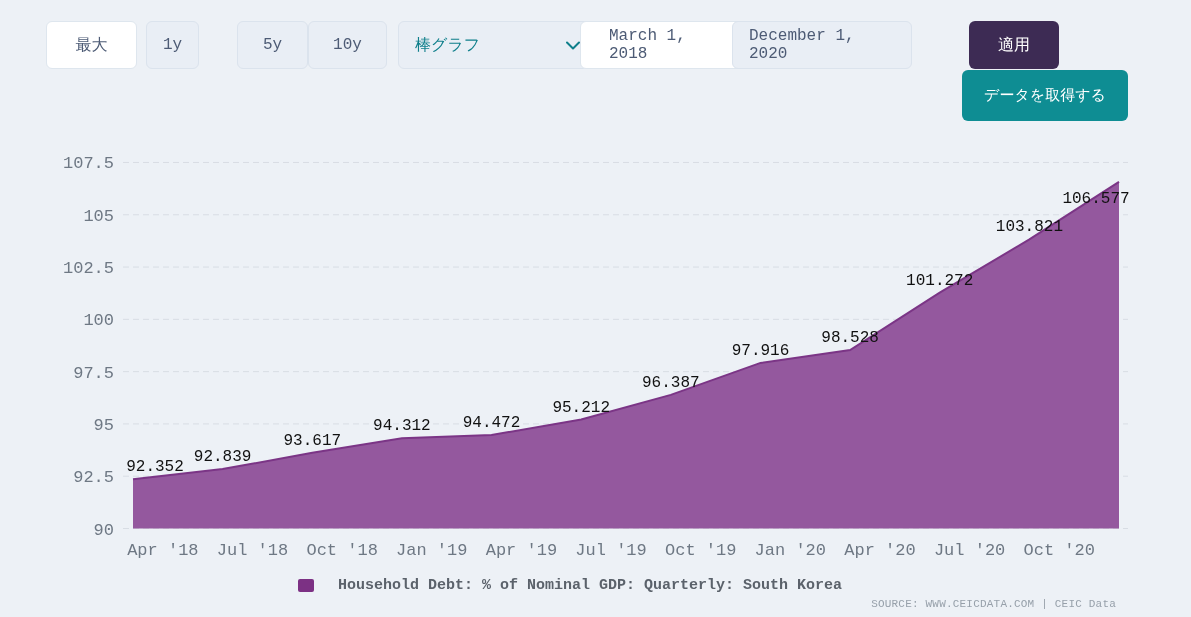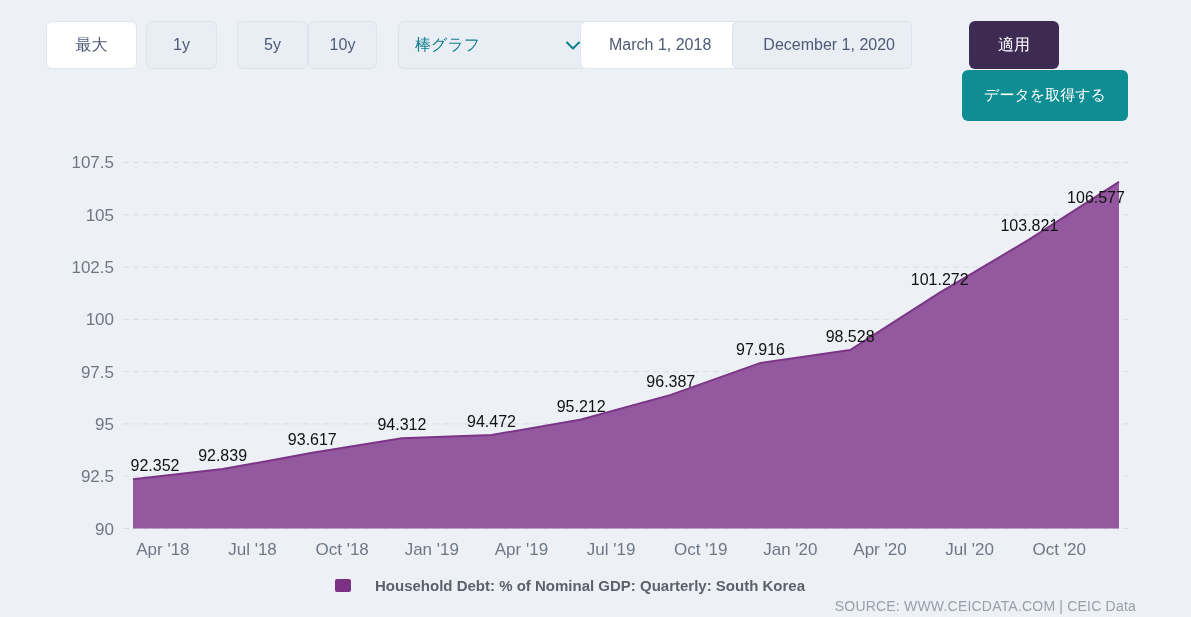--- a/index.html
+++ b/index.html
@@ -1,19 +1,19 @@
 <!DOCTYPE html>
 <html><head>
 <meta charset="utf-8">
 <style>
   html,body{margin:0;padding:0;}
   #page{
     position:relative;width:1191px;height:617px;
     background:#edf1f6;
-    font-family:Liberation Sans, sans-serif;
+    font-family:Liberation Mono, monospace;
     overflow:hidden;
   }
   .tbtn{
     position:absolute;top:21px;height:48px;box-sizing:border-box;
     display:flex;align-items:center;justify-content:center;
     background:#e9eef5;border:1px solid #dbe3ed;border-radius:6px;
     color:#4d5b75;font-size:16px;cursor:pointer;
   }
   .tbtn.white{background:#ffffff;border-color:#dee6ee;}
   .select{
@@ -34,39 +34,39 @@
   #chart-svg .grid{stroke:#d8dde4;stroke-width:1;stroke-dasharray:6 4;fill:none;}
   #chart-svg .tick{fill:#6e7884;font-size:17px;}
   #chart-svg .dlabel{fill:#111111;font-size:16px;}
   #legend{
     position:absolute;left:0;top:577px;width:1140px;
     display:flex;align-items:center;justify-content:center;gap:24px;
   }
   #legend .marker{width:16px;height:13px;border-radius:2px;}
   #legend .ltext{font-size:15px;font-weight:bold;color:#5b626b;}
   #source{
-    position:absolute;right:55px;top:598px;
-    font-size:14px;color:#97a0aa;letter-spacing:.2px;
+    position:absolute;right:75px;top:598px;
+    font-size:11px;color:#97a0aa;letter-spacing:.2px;
   }
 </style>
 </head>
 <body>
 
 <div id="page">
 
   <div class="tbtn white" style="left:46px;width:91px;">
     <span>最大</span>
   </div>
-  <div class="tbtn" style="left:146px;width:71px;">
+  <div class="tbtn" style="left:146px;width:53px;">
     <span>1y</span>
   </div>
   <div class="tbtn" style="left:237px;width:71px;">
     <span>5y</span>
   </div>
-  <div class="tbtn" style="left:308px;width:69px;">
+  <div class="tbtn" style="left:308px;width:79px;">
     <span>10y</span>
   </div>
 
   <div class="tbtn select" style="left:398px;width:199px;text-align:right;">
     <span>棒グラフ</span>
     <span class="chev">
       <svg width="14" height="9" viewBox="0 0 14 9">
           <path d="M1 1.5 L7 7.5 L13 1.5" fill="none" stroke="#0f7f8b" stroke-width="2" stroke-linecap="round" stroke-linejoin="round"></path>
         </svg>
     </span>

